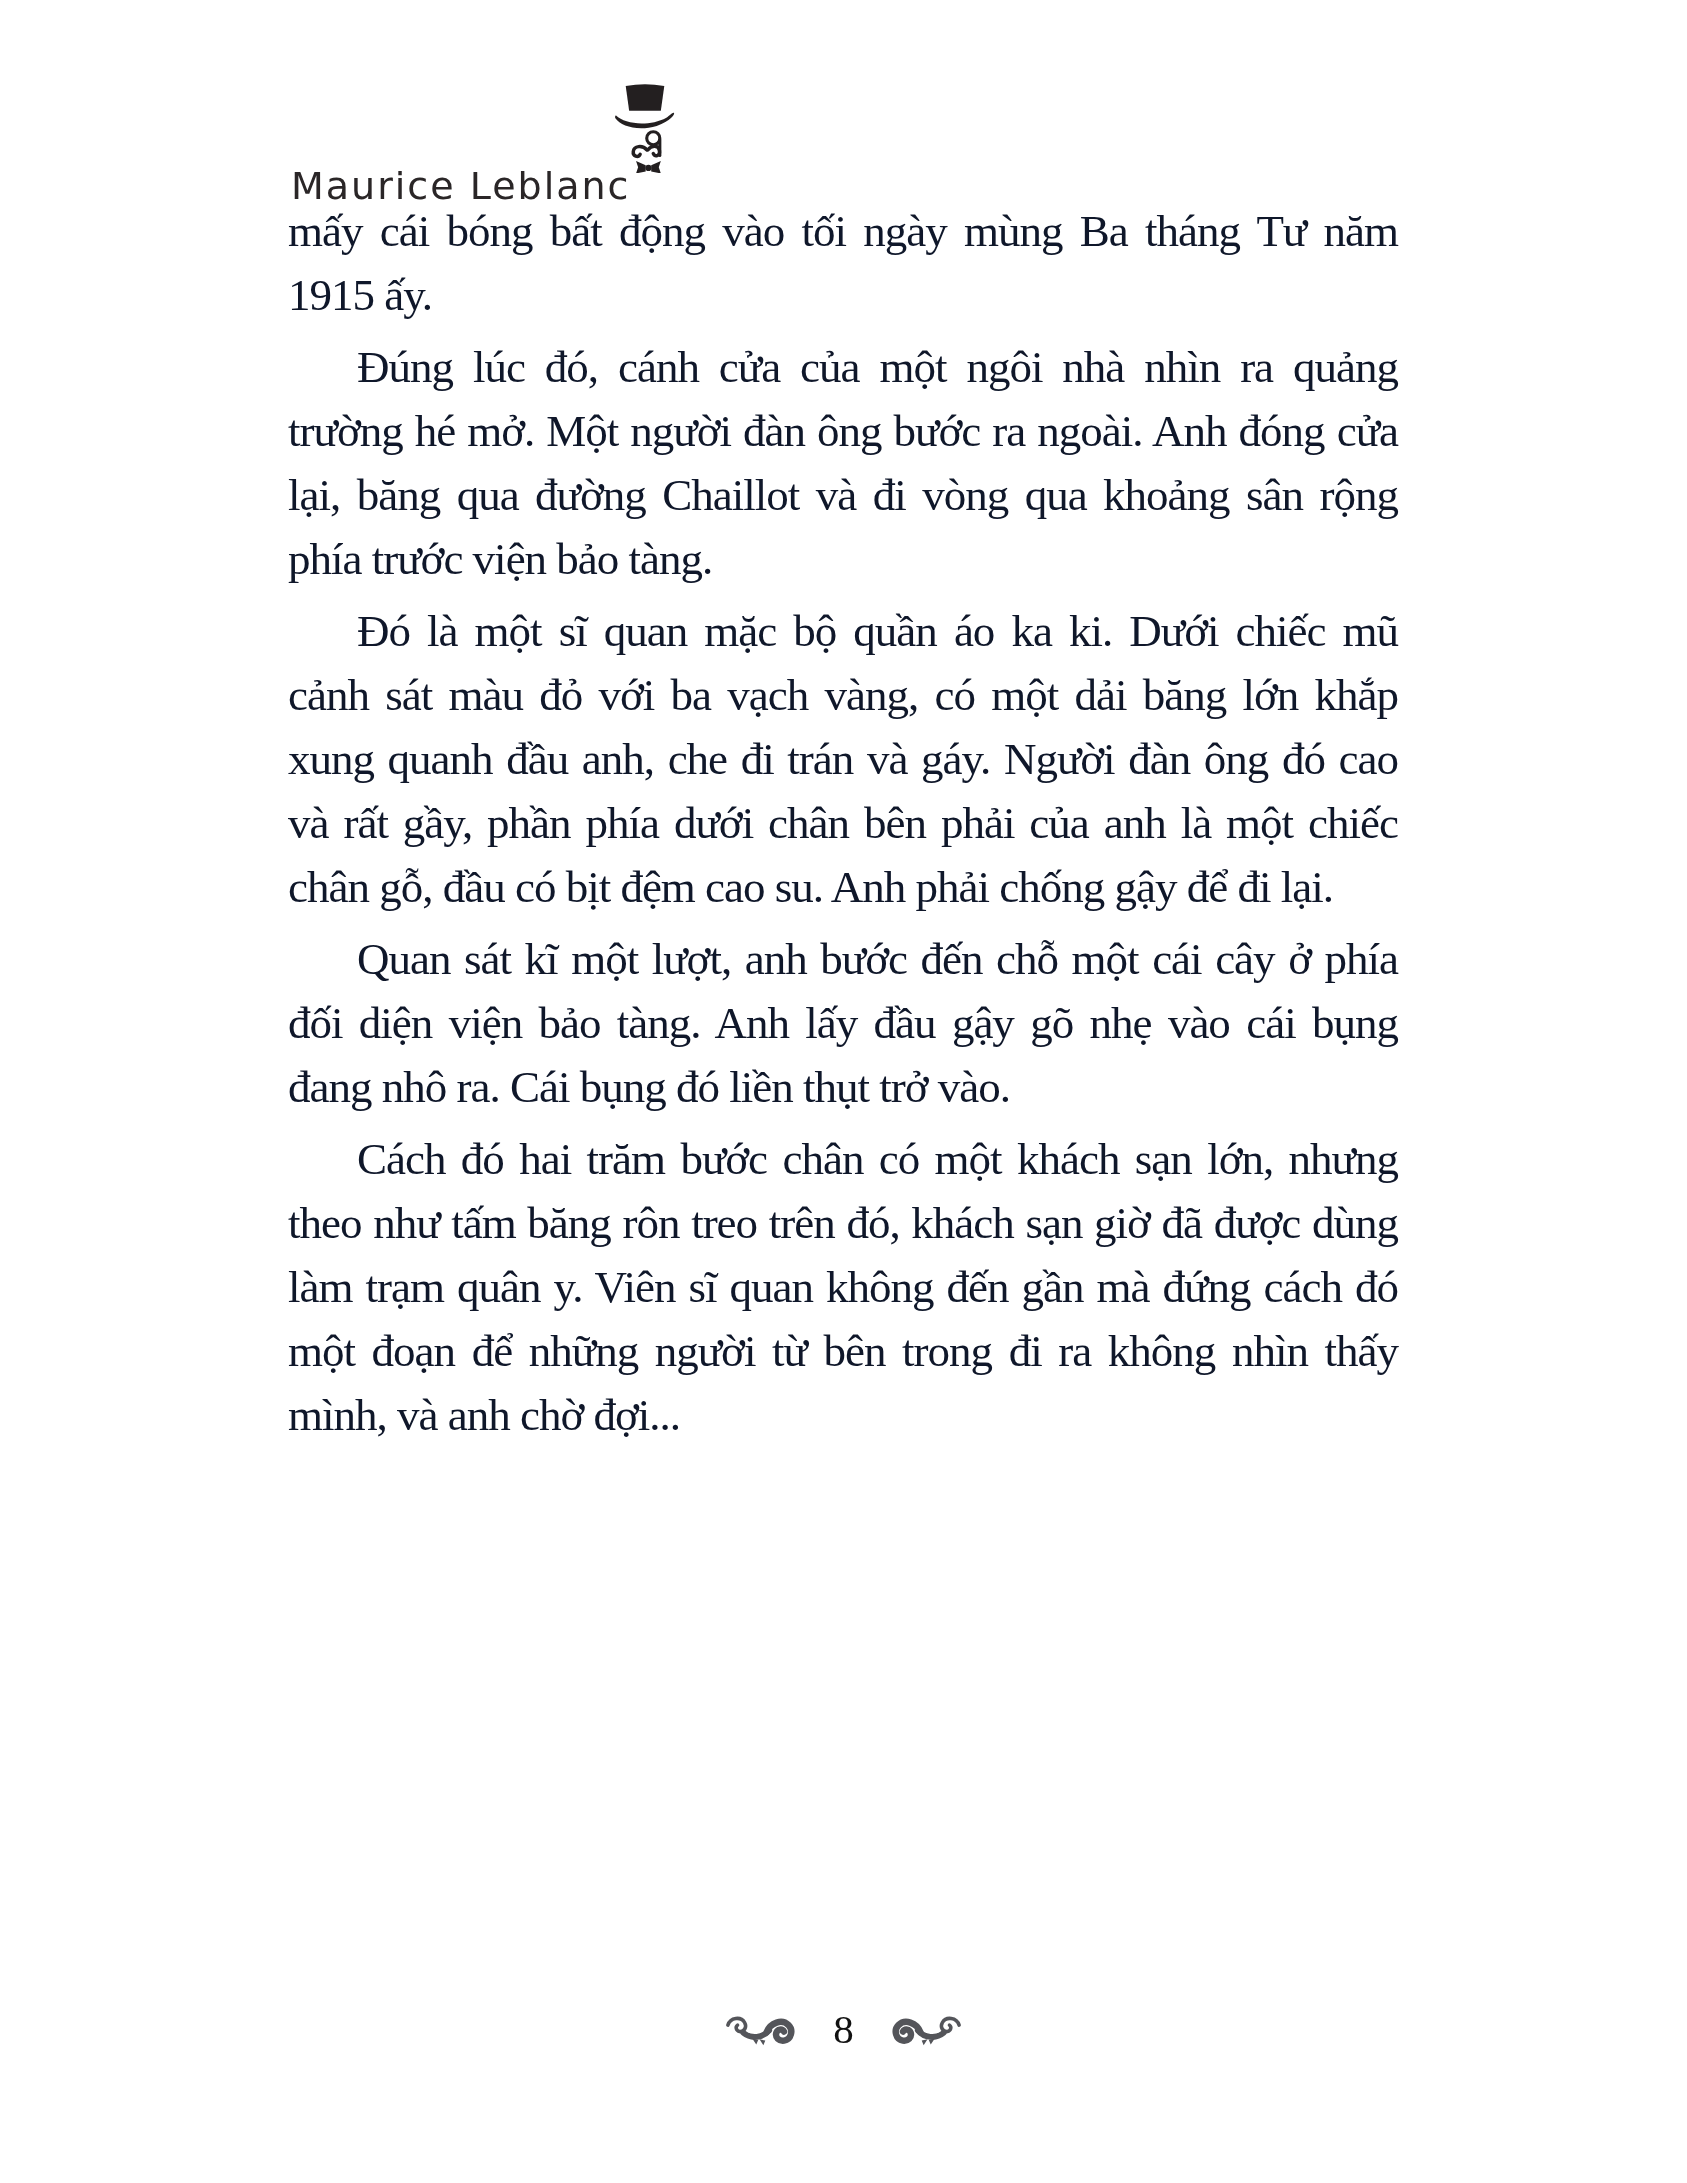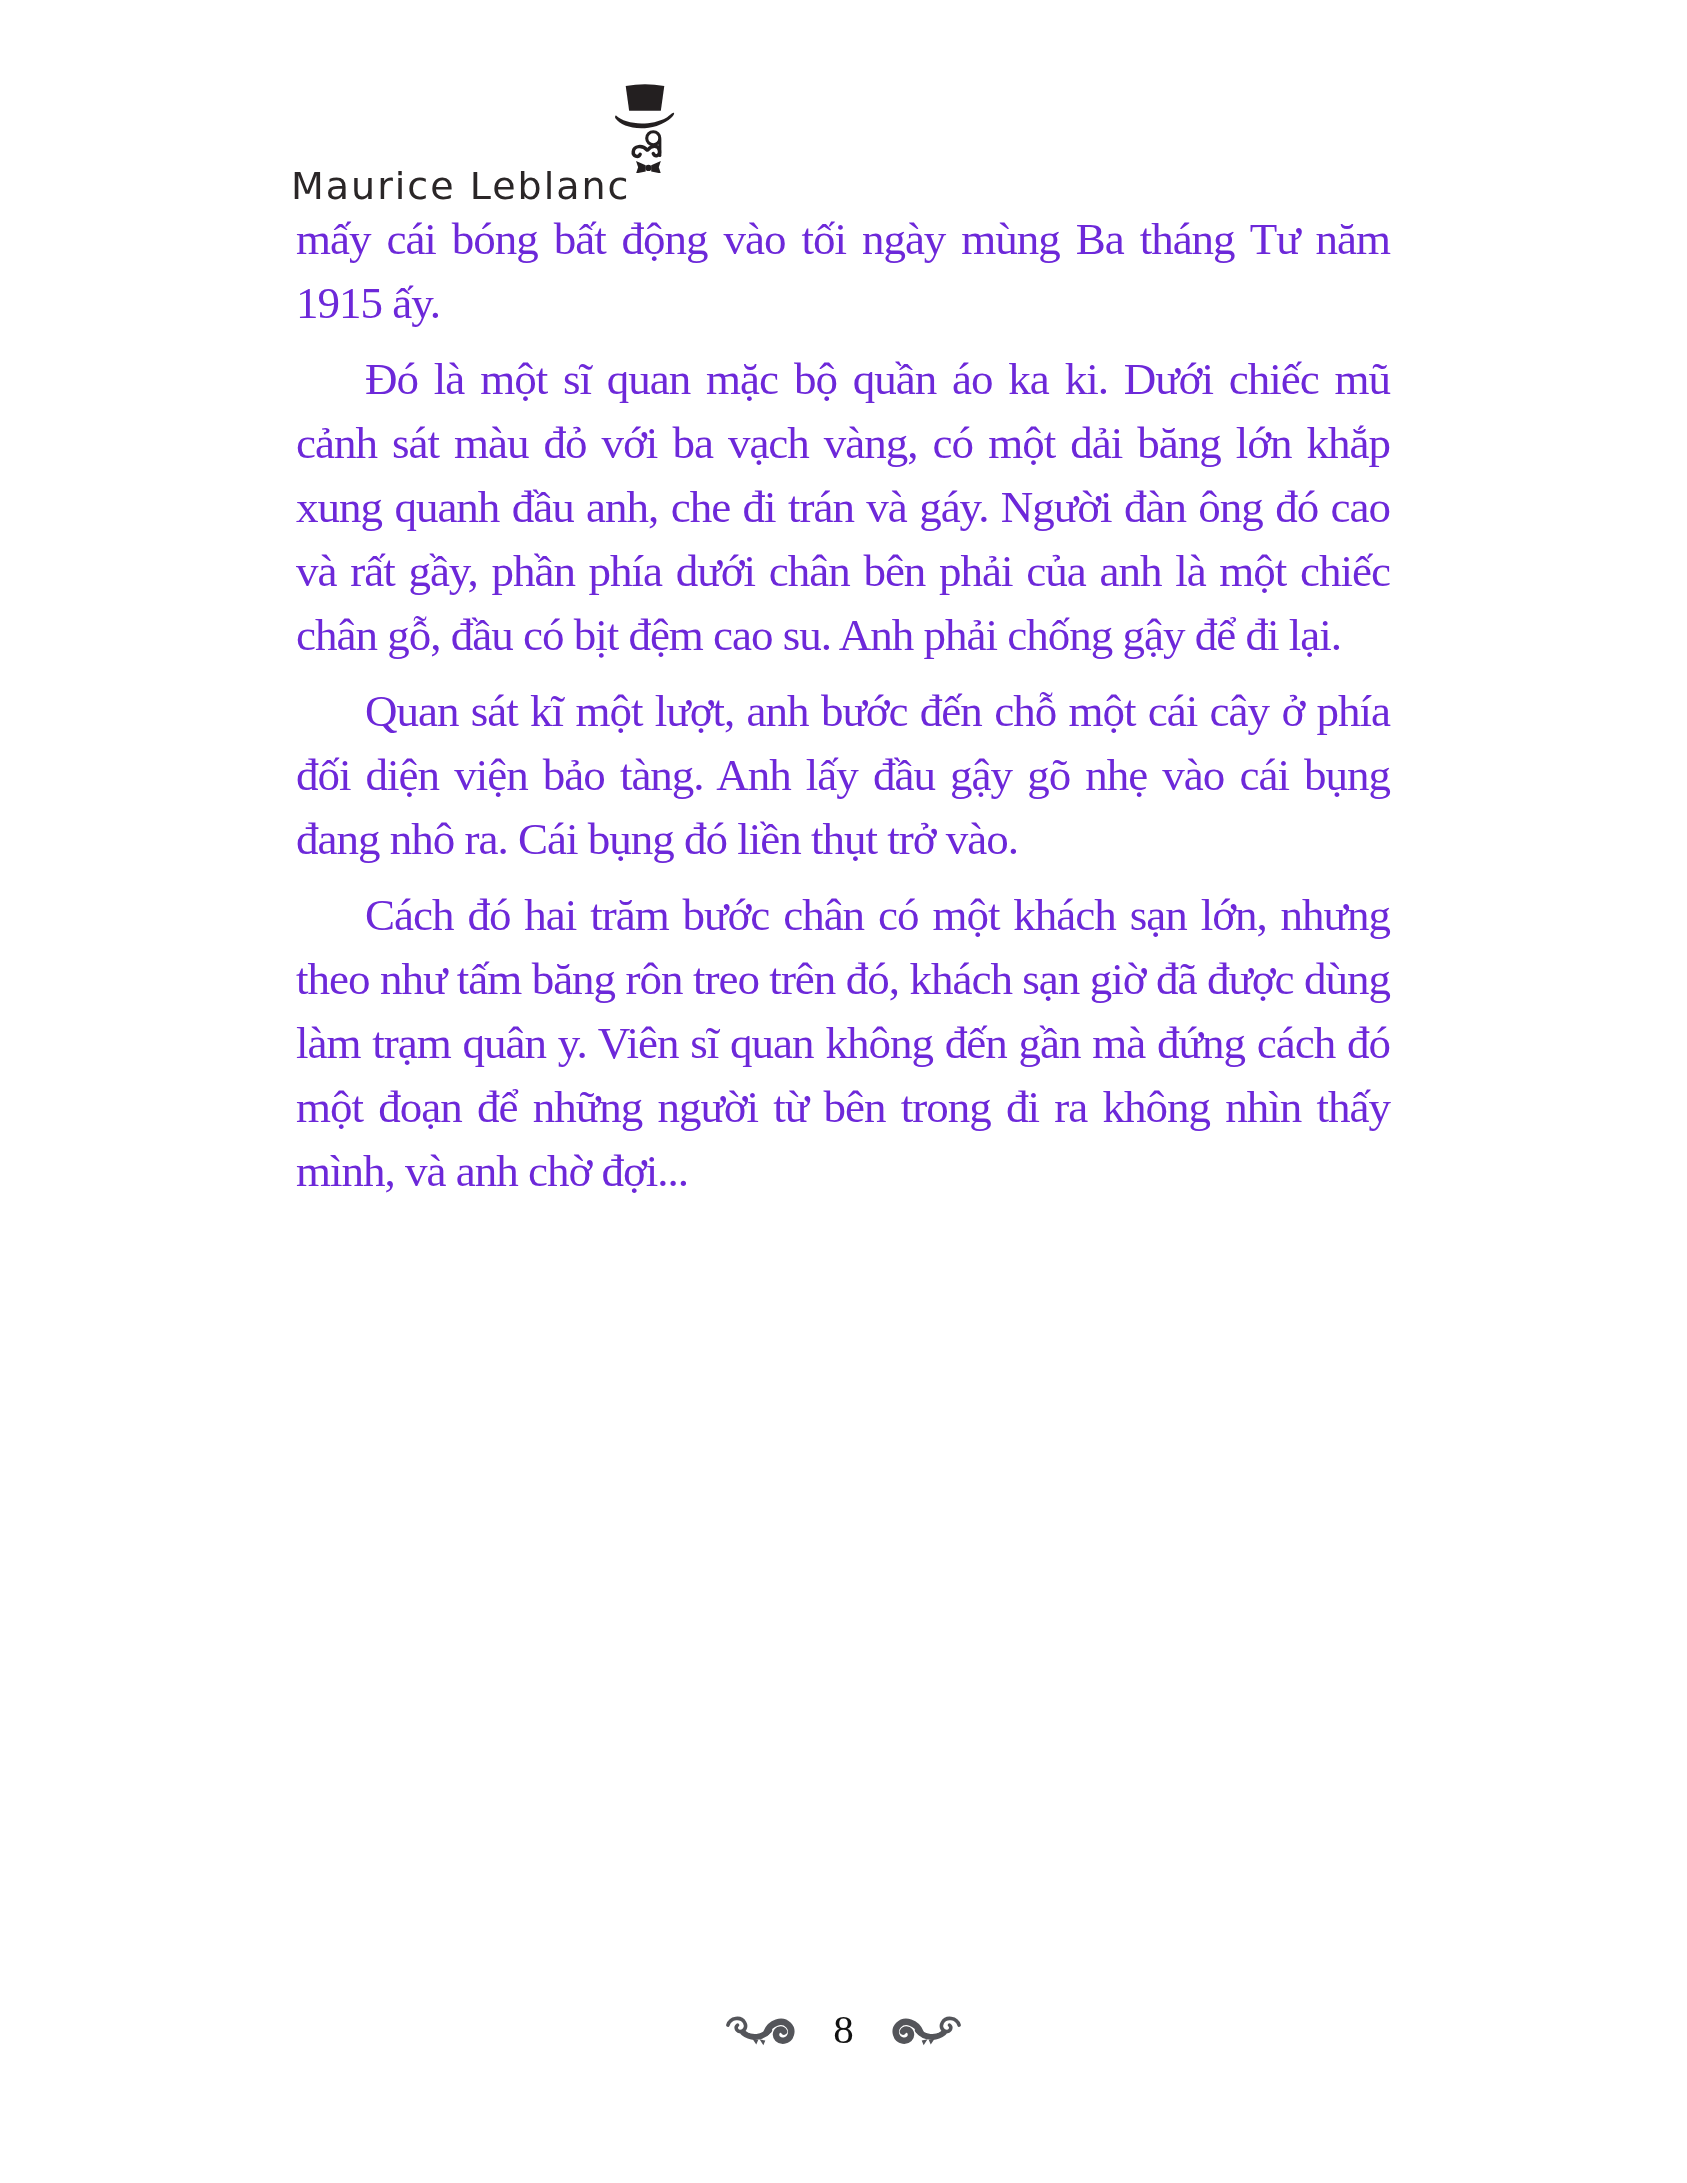--- a/index.html
+++ b/index.html
@@ -32,27 +32,27 @@
     color: #231f20;
   }
   .header-icon svg { width: 100%; height: 100%; display: block; }
   
   .body-text {
     position: absolute;
     left: 284px; top: 195px;
     width: 1118px;
   }
   .para {
-    margin: 12px;
+    margin: 4px;
     font-size: 45px;
     line-height: 64px;
     letter-spacing: -1px;
     text-align: justify;
     text-indent: 69px;
-    color: #6d28d9;
+    color: #0f172a;
   }
   .para + .para { margin-top: 8px; }
   .para.no-indent { text-indent: 0; }
   
   .footer {
     position: absolute;
     left: 0; top: 2010px;
     width: 1687px;
     display: flex;
     align-items: center;
@@ -89,20 +89,21 @@
 
       <path d="M48,96 C41,88 29,90 28,98 C27,105 35,108 38,102 M49,96 C55,88 65,89 66,97 C67,104 60,107 57,101" fill="none" stroke="currentColor" stroke-width="5" stroke-linecap="round"></path>
 
       <path fill="currentColor" d="M32,112 L46,118 L46,127 L32,130 L35,121 Z M68,112 L54,118 L54,127 L68,130 L65,121 Z"></path>
       <circle cx="50" cy="122" r="4.5" fill="currentColor"></circle>
     </svg>
   </div>
 
   <div class="body-text">
       <p class="para no-indent">mấy cái bóng bất động vào tối ngày mùng Ba tháng Tư năm 1915 ấy.</p>
+      <p class="para">Đúng lúc đó, cánh cửa của một ngôi nhà nhìn ra quảng trường hé mở. Một người đàn ông bước ra ngoài. Anh đóng cửa lại, băng qua đường Chaillot và đi vòng qua khoảng sân rộng phía trước viện bảo tàng.</p>
       <p class="para">Đó là một sĩ quan mặc bộ quần áo ka ki. Dưới chiếc mũ cảnh sát màu đỏ với ba vạch vàng, có một dải băng lớn khắp xung quanh đầu anh, che đi trán và gáy. Người đàn ông đó cao và rất gầy, phần phía dưới chân bên phải của anh là một chiếc chân gỗ, đầu có bịt đệm cao su. Anh phải chống gậy để đi lại.</p>
       <p class="para">Quan sát kĩ một lượt, anh bước đến chỗ một cái cây ở phía đối diện viện bảo tàng. Anh lấy đầu gậy gõ nhẹ vào cái bụng đang nhô ra. Cái bụng đó liền thụt trở vào.</p>
       <p class="para">Cách đó hai trăm bước chân có một khách sạn lớn, nhưng theo như tấm băng rôn treo trên đó, khách sạn giờ đã được dùng làm trạm quân y. Viên sĩ quan không đến gần mà đứng cách đó một đoạn để những người từ bên trong đi ra không nhìn thấy mình, và anh chờ đợi...</p>
     </div>
 
   <div class="footer">
     <span class="ornament" style="color: rgb(84, 85, 90);">
       <svg viewBox="0 0 110 56" xmlns="http://www.w3.org/2000/svg">
         <path d="M6,22 C10,10 26,8 32,18 C36,25 31,33 24,32 C19,31 17,25 21,22" fill="none" stroke="currentColor" stroke-width="5.5" stroke-linecap="round"></path>
         <path d="M30,34 C42,44 60,42 70,30" fill="none" stroke="currentColor" stroke-width="9" stroke-linecap="round"></path>

